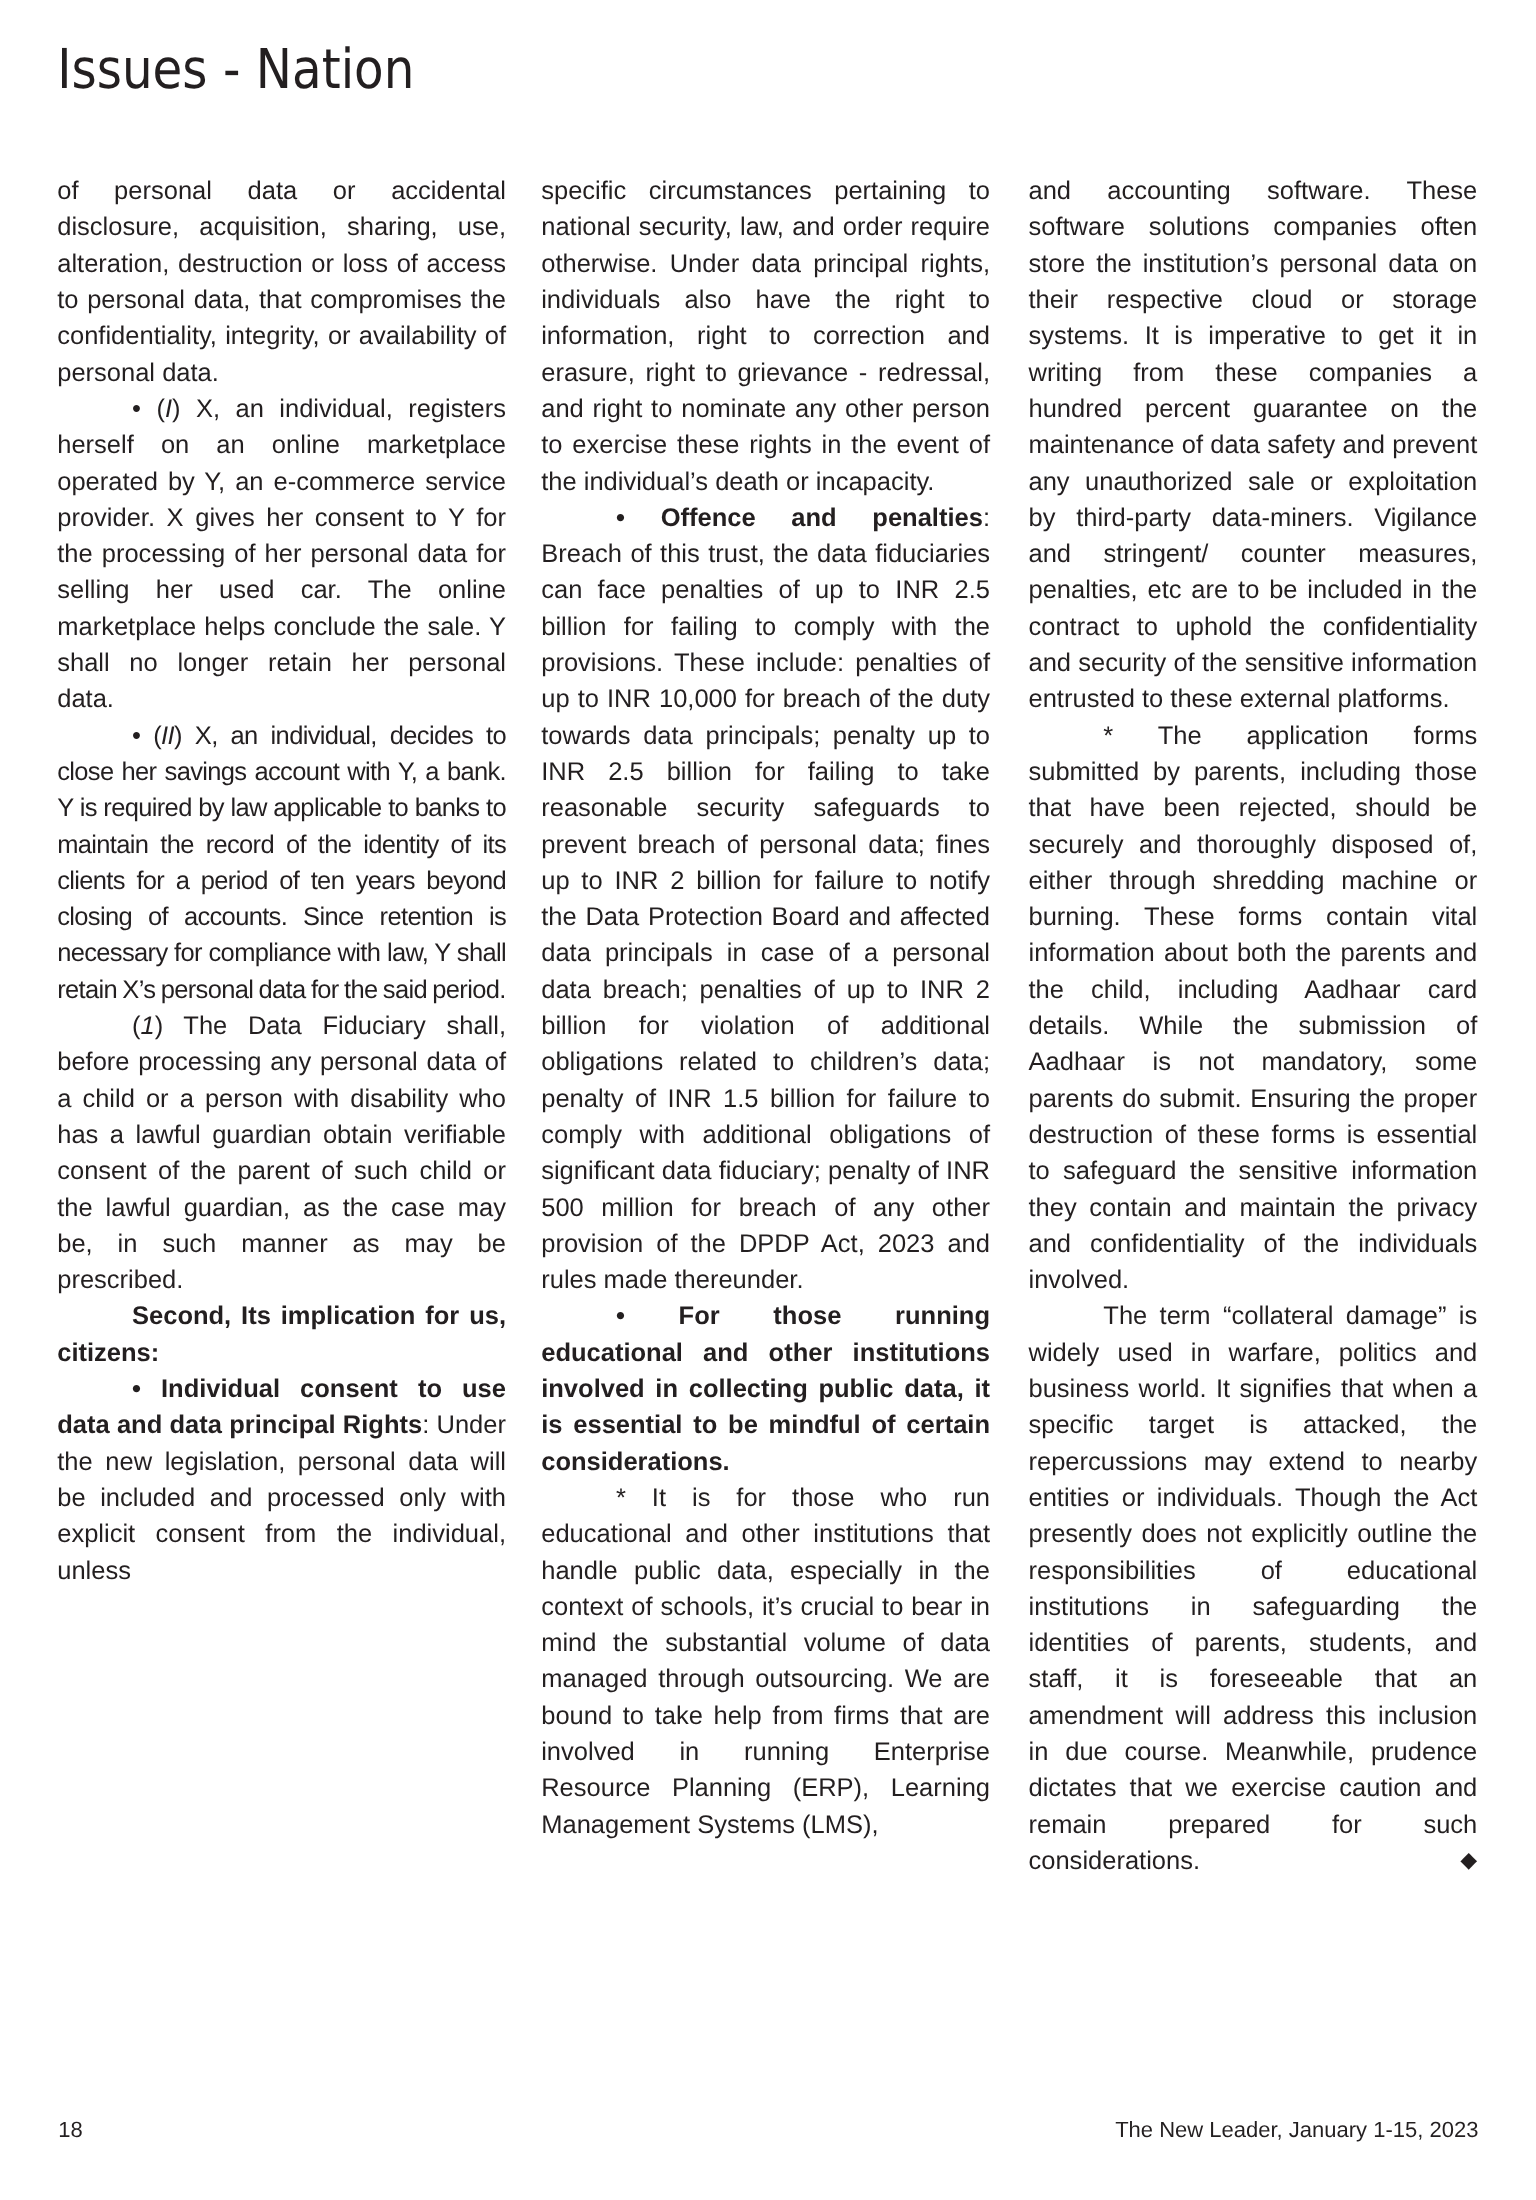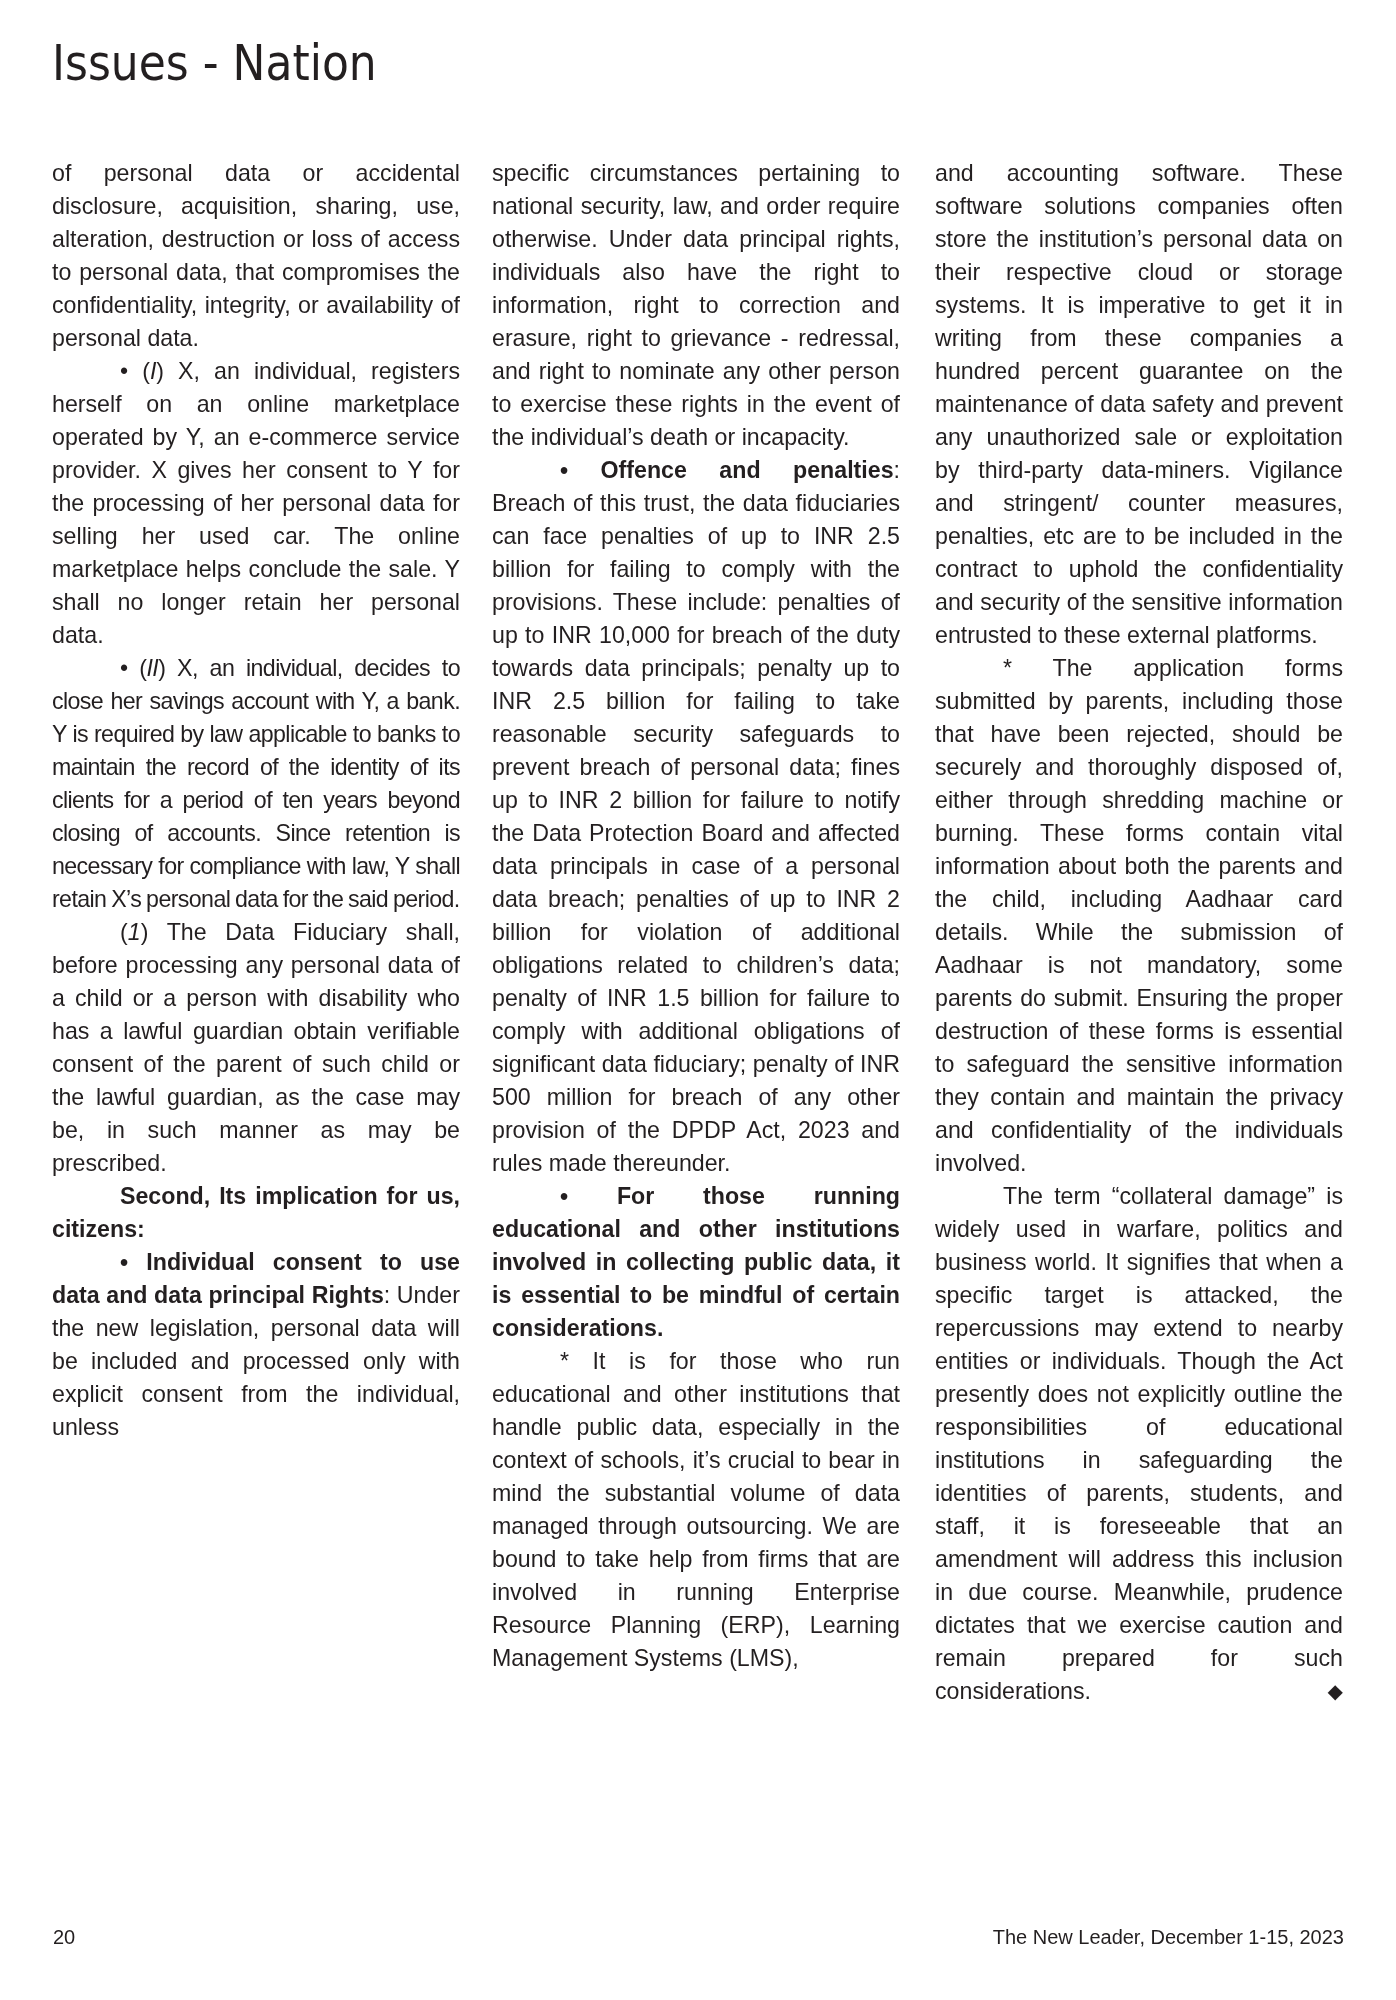--- a/index.html
+++ b/index.html
@@ -57,14 +57,14 @@
   <p class="ind b">• For those running educational and other institutions involved in collecting public data, it is essential to be mindful of certain considerations.</p>
   <p class="ind">* It is for those who run educational and other institutions that handle public data, especially in the context of schools, it’s crucial to bear in mind the substantial volume of data managed through outsourcing. We are bound to take help from firms that are involved in running Enterprise Resource Planning (ERP), Learning Management Systems (LMS),</p>
 </div>
 
 <div class="col" id="col-3">
   <p>and accounting software. These software solutions companies often store the institution’s personal data on their respective cloud or storage systems. It is imperative to get it in writing from these companies a hundred percent guarantee on the maintenance of data safety and prevent any unauthorized sale or exploitation by third-party data-miners. Vigilance and stringent/ counter measures, penalties, etc are to be included in the contract to uphold the confidentiality and security of the sensitive information entrusted to these external platforms.</p>
   <p class="ind">*  The application forms submitted by parents, including those that have been rejected, should be securely and thoroughly disposed of, either through shredding machine or burning. These forms contain vital information about both the parents and the child, including Aadhaar card details. While the submission of Aadhaar is not mandatory, some parents do submit. Ensuring the proper destruction of these forms is essential to safeguard the sensitive information they contain and maintain the privacy and confidentiality of the individuals involved.</p>
   <p class="ind"><span>The term “collateral damage” is widely used in warfare, politics and business world. It signifies that when a specific target is attacked, the repercussions may extend to nearby entities or individuals. Though the Act presently does not explicitly outline the responsibilities of educational institutions in safeguarding the identities of parents, students, and staff, it is foreseeable that an amendment will address this inclusion in due course. Meanwhile, prudence dictates that we exercise caution and remain prepared for such considerations.</span><span class="end-mark">◆</span></p>
 </div>
 
-<div class="footer" id="page-number">20</div>
-<div class="footer" id="publication">The New Leader, December 1-15, 2023</div>
+<div class="footer" id="page-number">18</div>
+<div class="footer" id="publication">The New Leader, January 1-15, 2023</div>
 
 </body></html>

